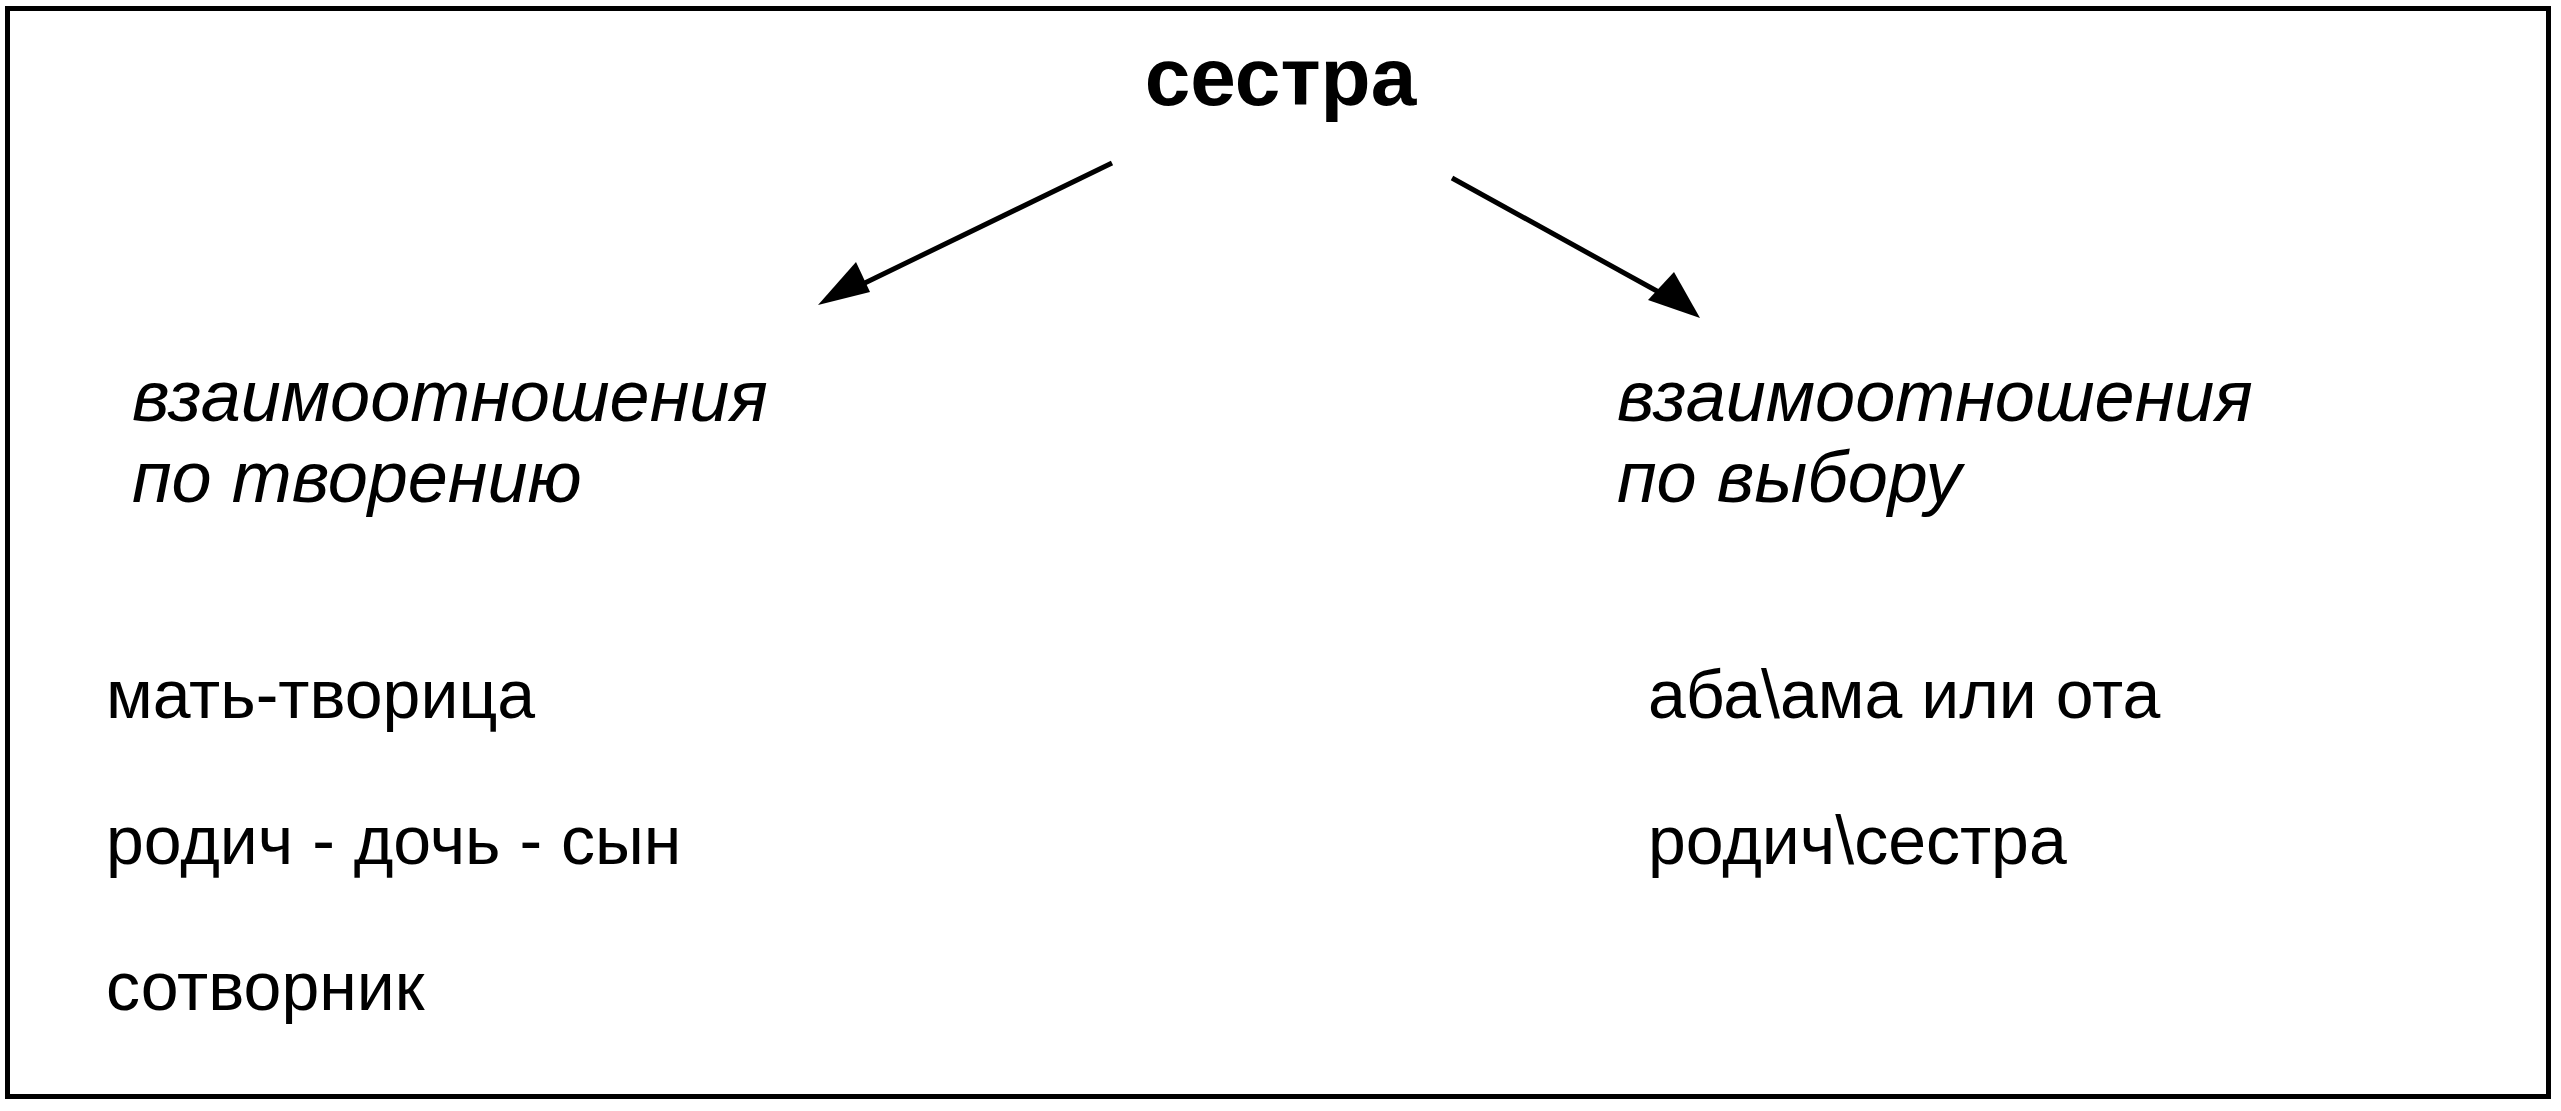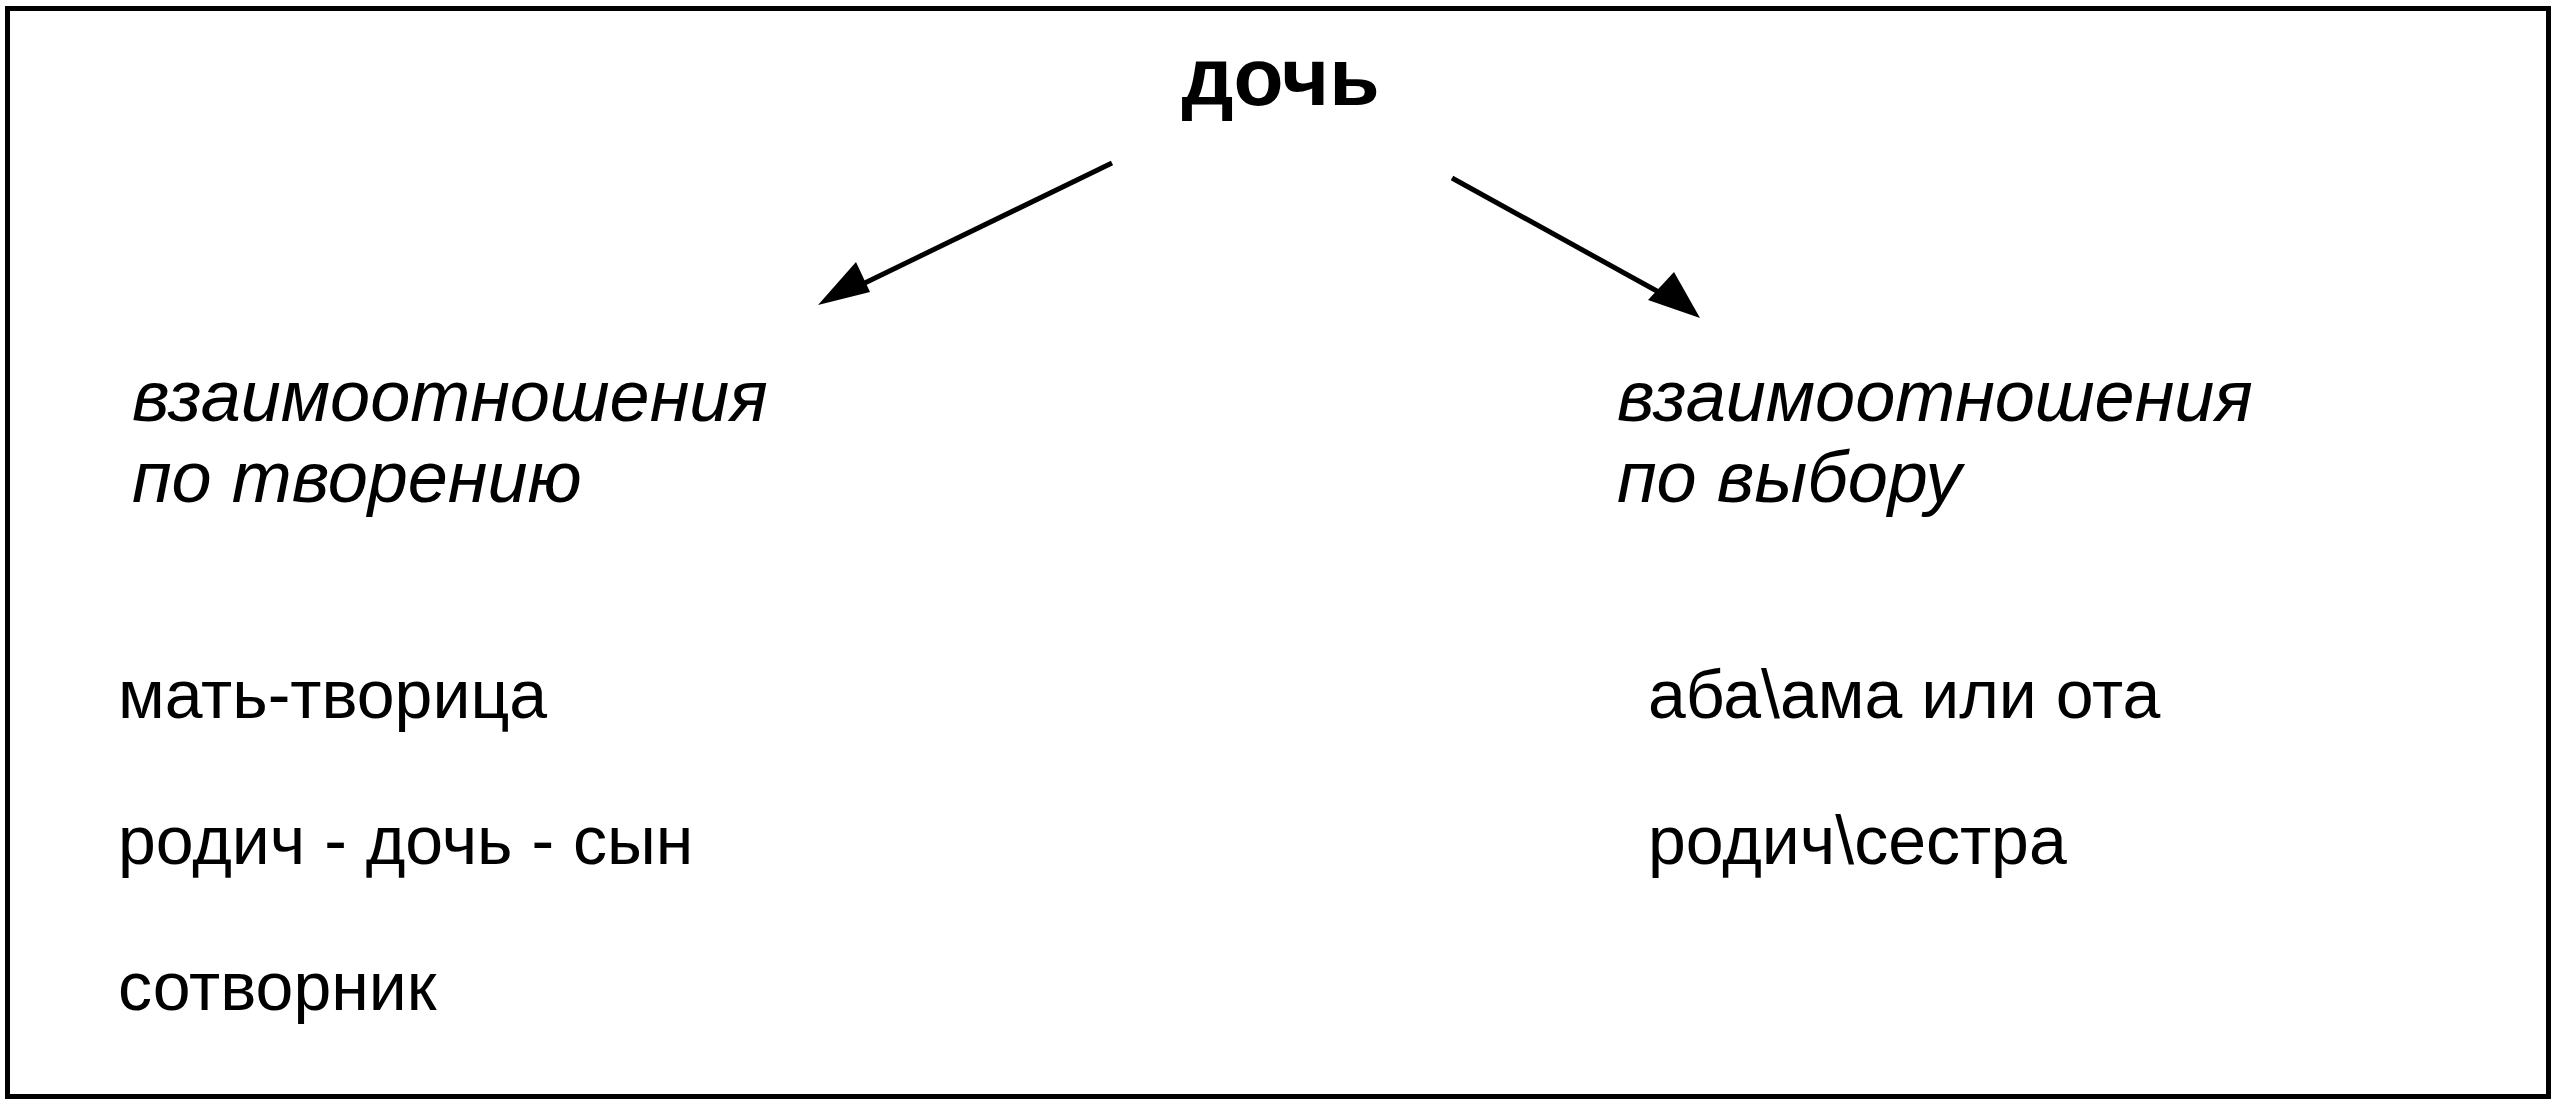--- a/index.html
+++ b/index.html
@@ -73,21 +73,21 @@
     left: 1617px;
     top: 356px;
     width: 860px;
   }
 
   
   .item-list {
     position: absolute;
   }
   #list-left {
-    left: 118px;
+    left: 106px;
     top: 660px;
     width: 900px;
   }
   #list-right {
     left: 1648px;
     top: 660px;
     width: 900px;
   }
   .list-item {
     font-size: 68px;
@@ -101,21 +101,21 @@
     margin-bottom: 0;
   }
 </style>
 </head>
 <body>
 
 <div id="canvas">
 
   <div id="frame"></div>
 
-  <div id="root-title">дочь</div>
+  <div id="root-title">сестра</div>
 
   <svg id="arrows" viewBox="0 0 2561 1111" width="2561" height="1111" xmlns="http://www.w3.org/2000/svg">
 
     <g>
       <line x1="1112" y1="163" x2="838" y2="296" stroke="#000000" stroke-width="5"></line>
       <polygon points="818,305 870,292 856,262" fill="#000000"></polygon>
     </g>
 
     <g>
       <line x1="1452" y1="178" x2="1684" y2="306" stroke="#000000" stroke-width="5"></line>

